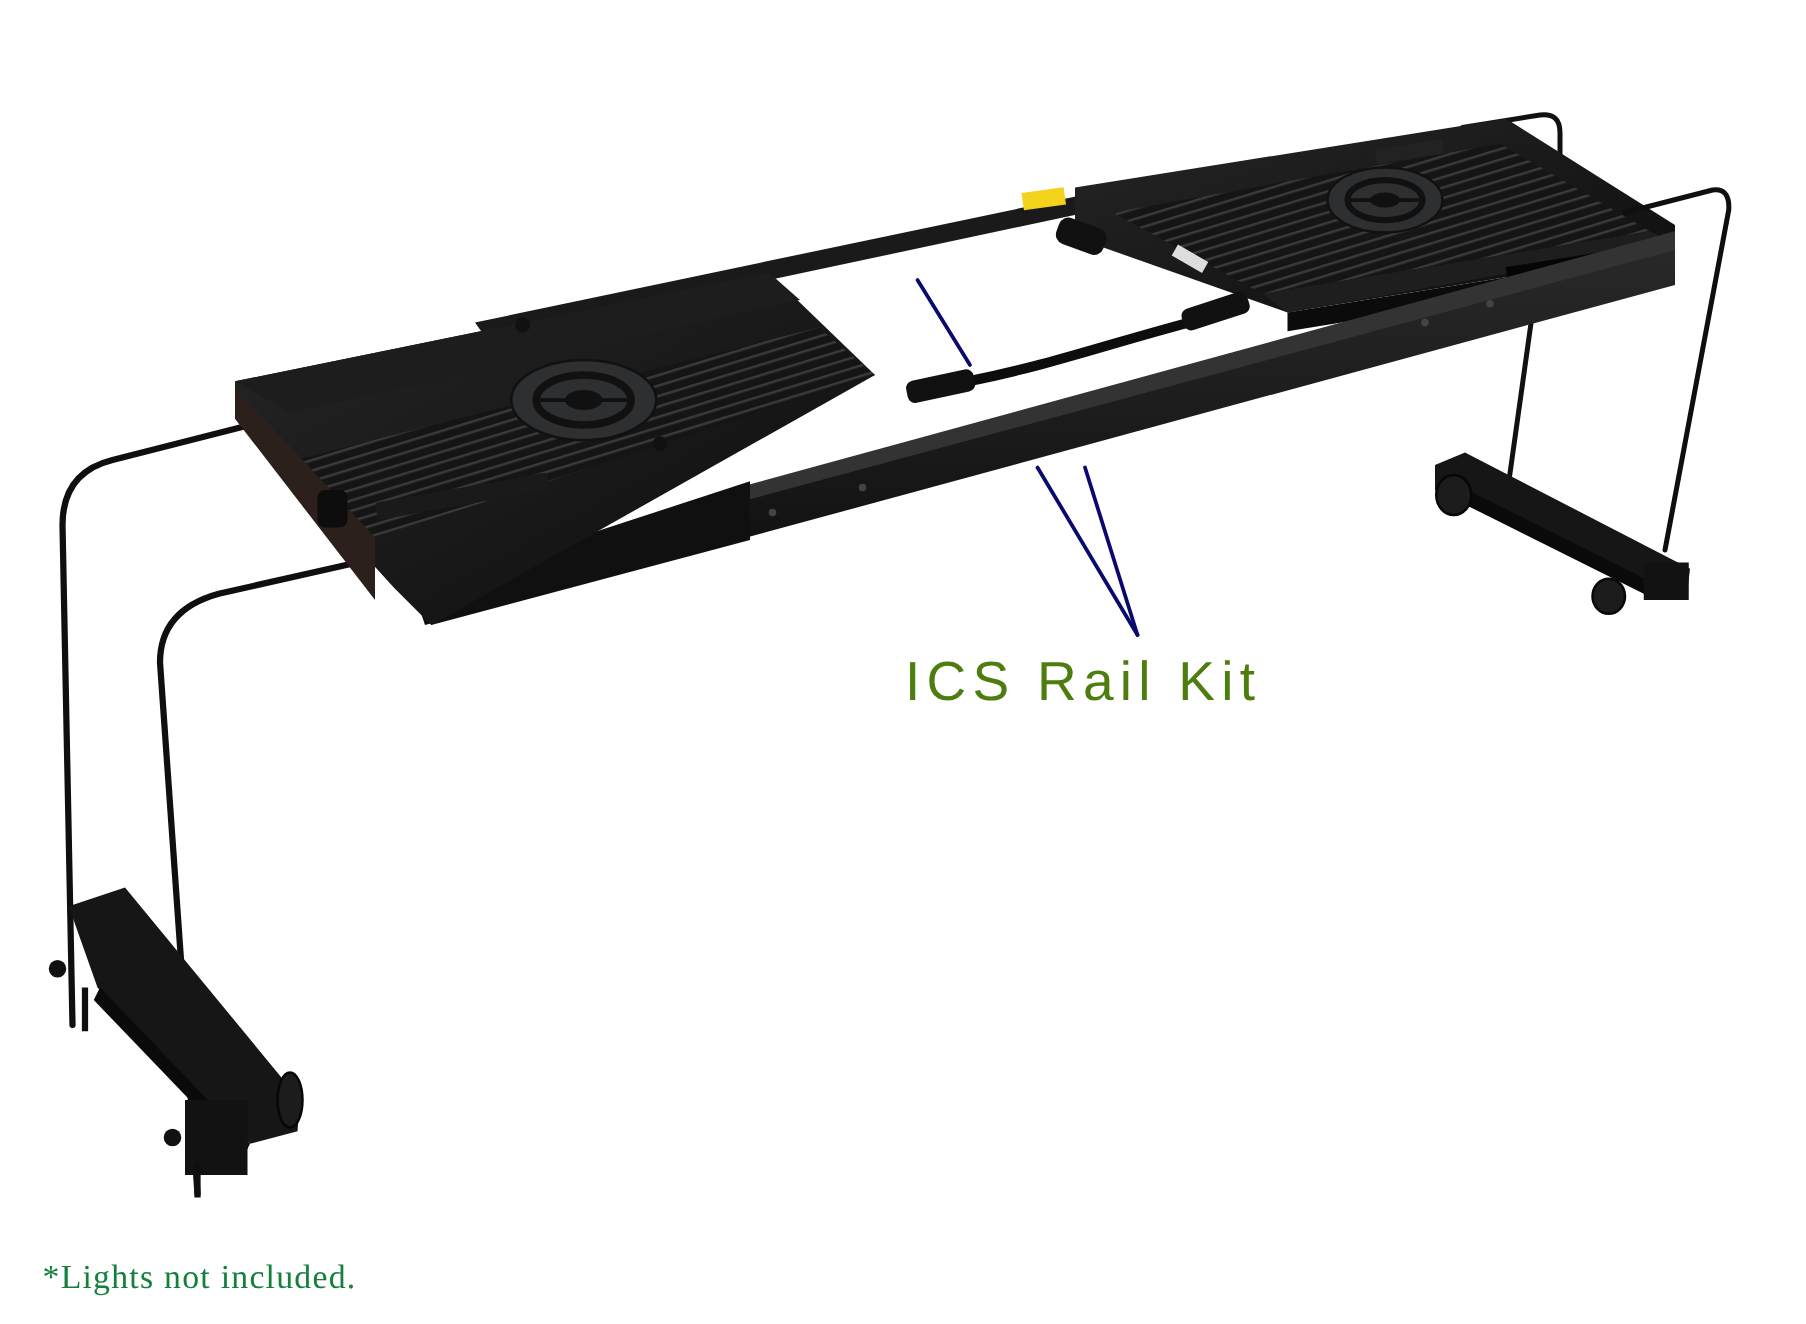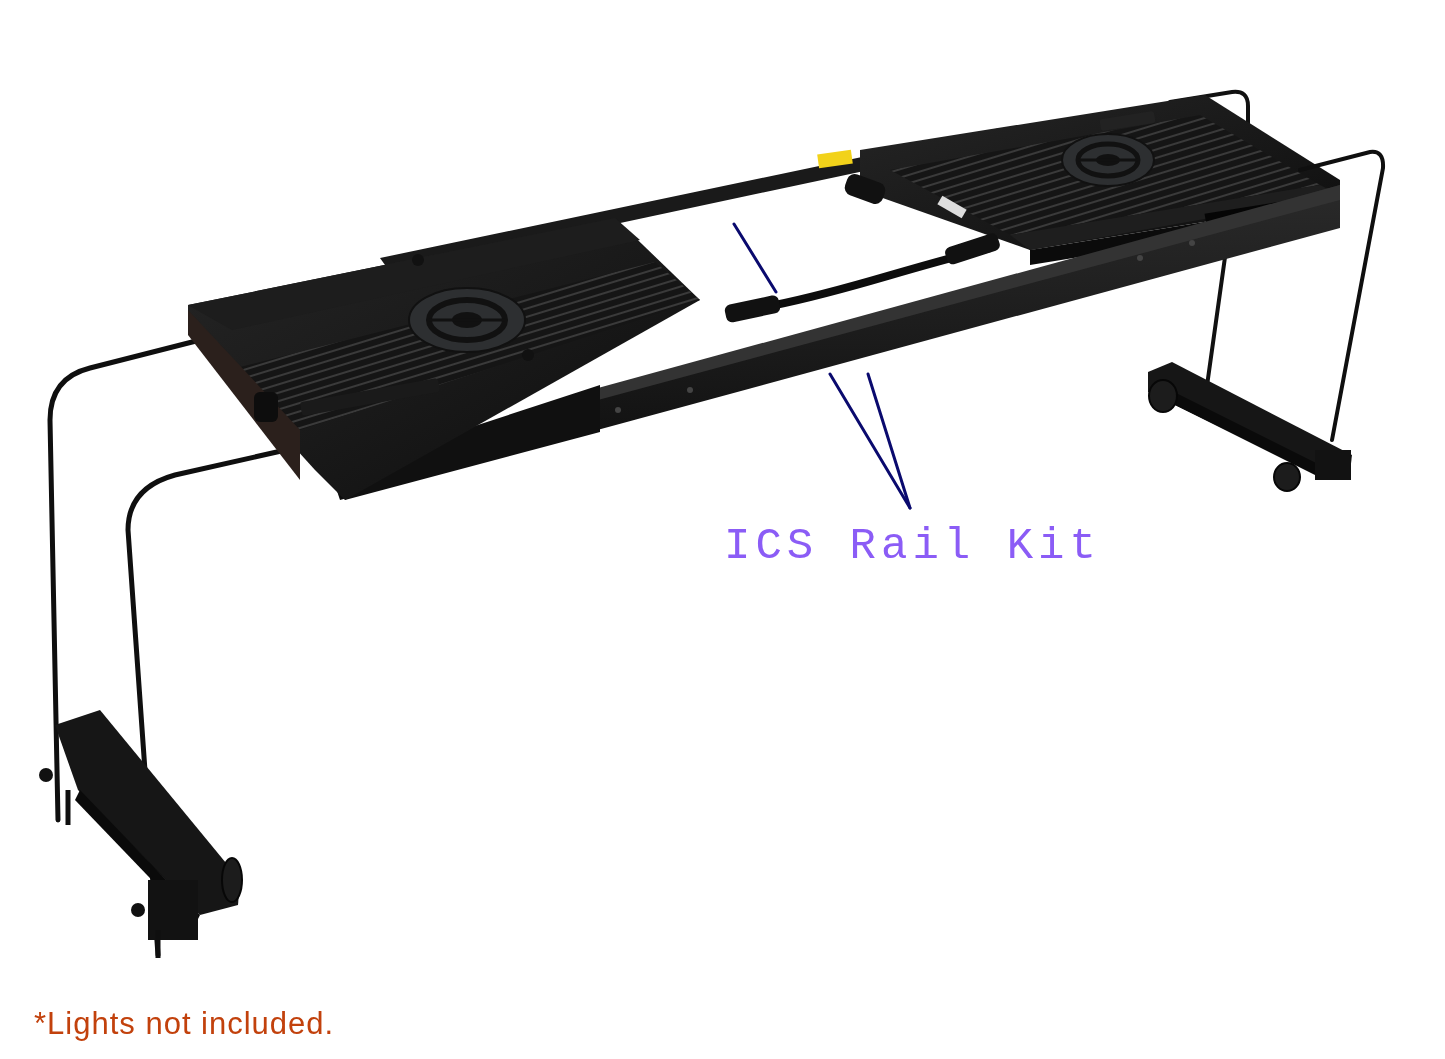--- a/index.html
+++ b/index.html
@@ -1,26 +1,26 @@
 <!DOCTYPE html>
 <html><head>
   <meta charset="utf-8">
   <style>
     html, body { margin: 0; padding: 0; background: #ffffff; }
     body { width: 1445px; height: 1059px; position: relative; overflow: hidden; font-family: "Liberation Mono", "DejaVu Sans Mono", monospace; }
     #scene { position: absolute; left: 0; top: 0; width: 1445px; height: 1059px; }
     .label-main {
       position: absolute; left: 724px; top: 524px;
-      font-family: Liberation Mono, monospace;
-      font-size: 44px; letter-spacing: 5px; color: #8b5cf6; white-space: pre; line-height: 1;
+      font-family: Liberation Sans, sans-serif;
+      font-size: 44px; letter-spacing: 5px; color: #4d7c0f; white-space: pre; line-height: 1;
     }
     .label-foot {
       position: absolute; left: 34px; top: 1008px;
-      font-family: Liberation Sans, sans-serif;
-      font-size: 31px; letter-spacing: 1px; color: #c2410c; white-space: pre; line-height: 1;
+      font-family: Liberation Serif, serif;
+      font-size: 27px; letter-spacing: 1px; color: #15803d; white-space: pre; line-height: 1;
     }
   </style>
 </head>
 <body>
 
 <svg id="scene" viewBox="0 0 1445 1059" xmlns="http://www.w3.org/2000/svg">
   <defs>
     <linearGradient id="railGrad" x1="0" y1="0" x2="0" y2="1">
       <stop offset="0" stop-color="#2a2a2a"></stop>
       <stop offset="1" stop-color="#0c0c0c"></stop>

